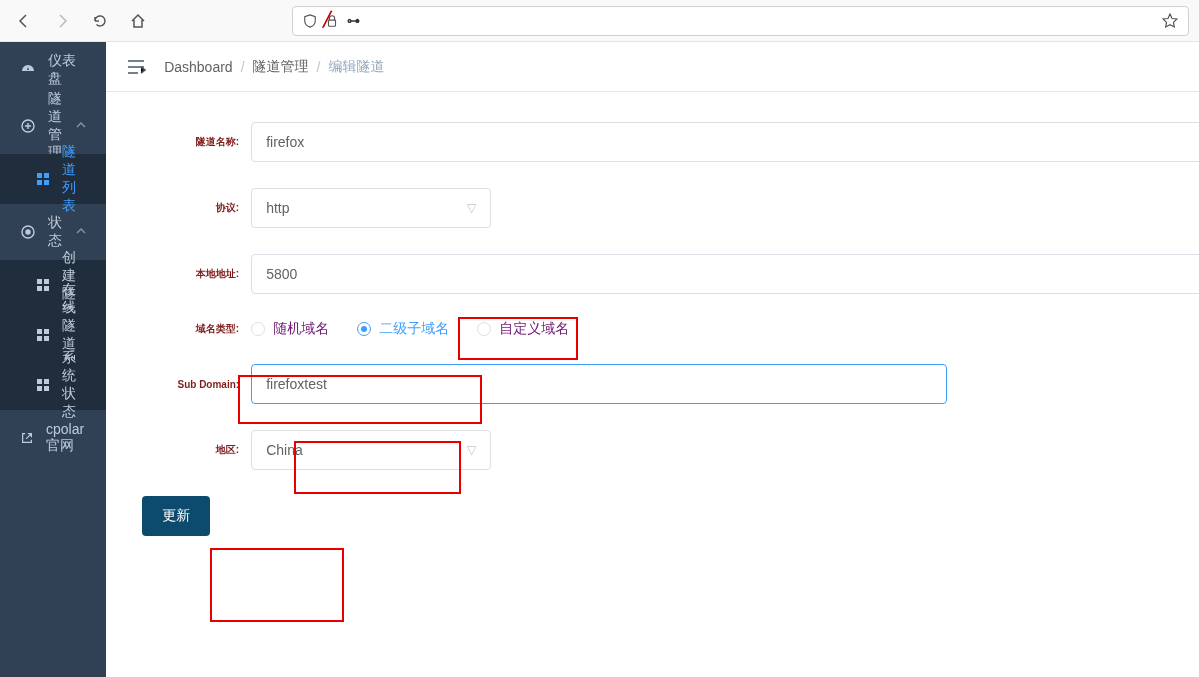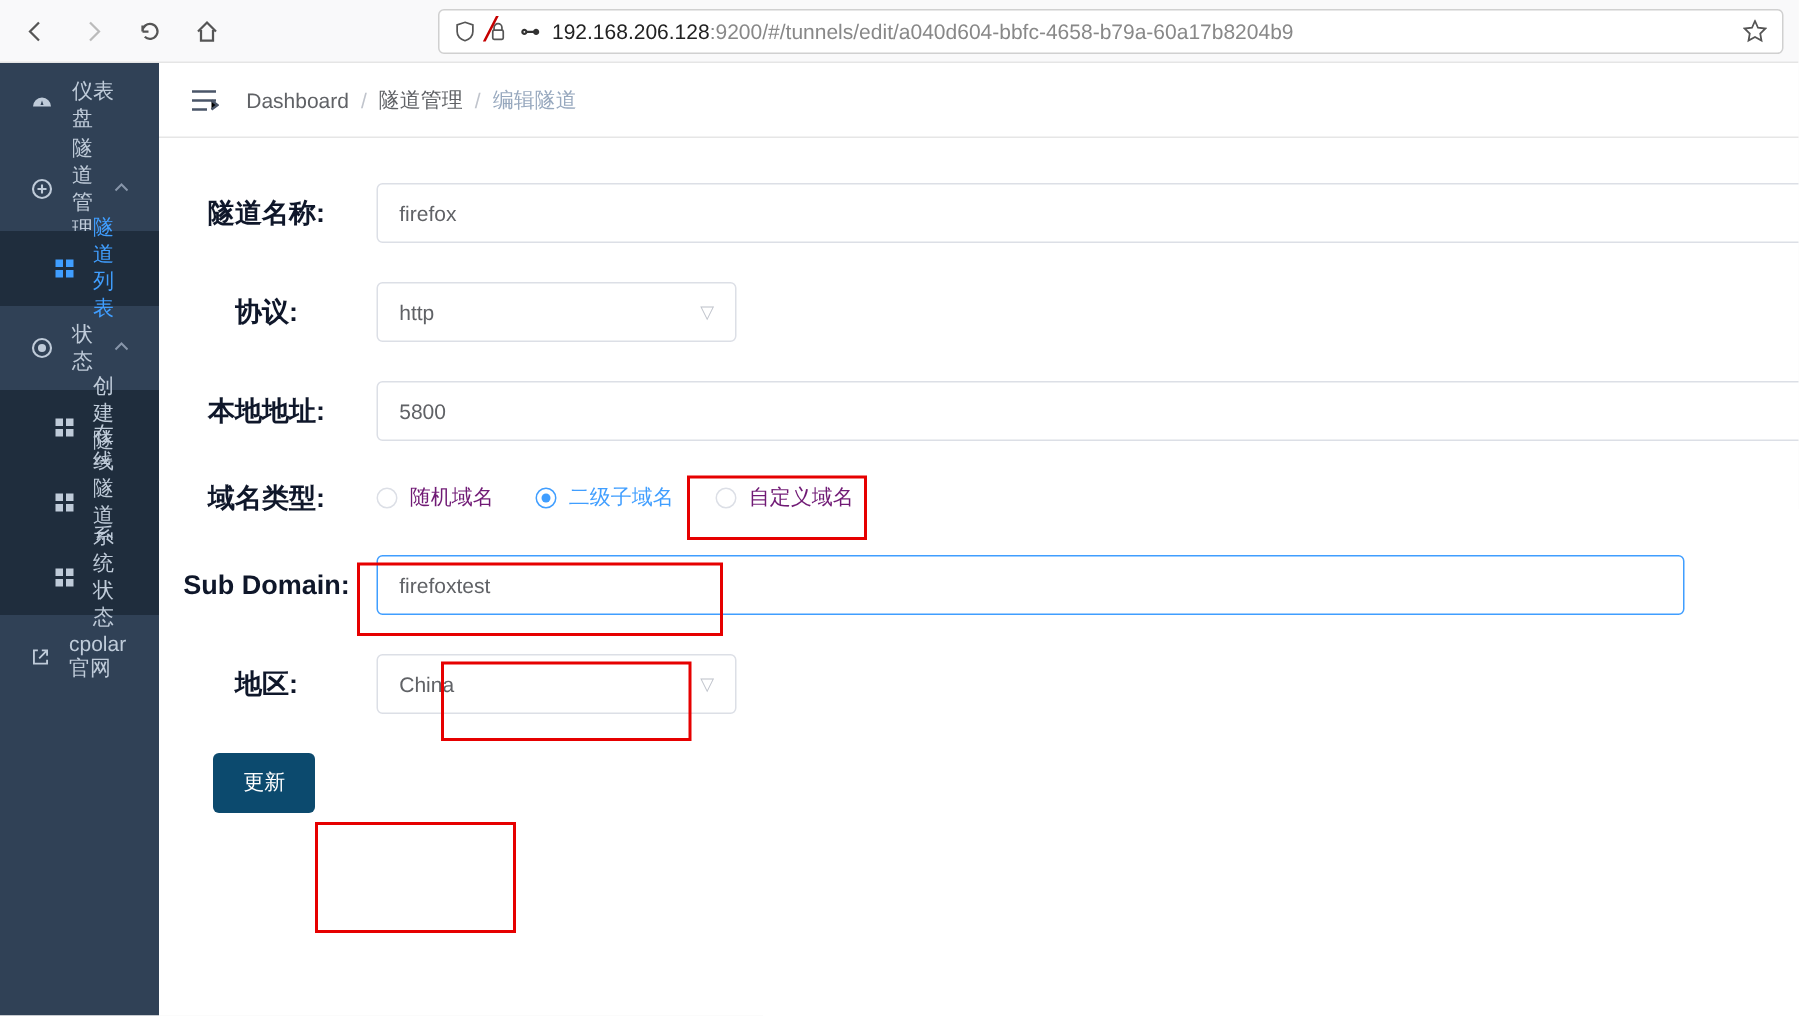--- a/index.html
+++ b/index.html
@@ -27,34 +27,34 @@
 
   
   .main { flex: 1; background: #fff; display: flex; flex-direction: column; }
   .header { height: 50px; border-bottom: 1px solid #e6e6e6; display: flex; align-items: center; padding: 0 20px; gap: 18px; font-size: 14px; color: #606266; }
   .header .sep { color: #c0c4cc; }
   .header .current { color: #97a8be; }
   .hamburger { color: #4a5568; cursor: pointer; }
 
   .form-wrap { padding: 30px 10px 10px 10px; }
   .form-row { display: flex; align-items: center; margin-bottom: 26px; }
-  .label { width: 135px; text-align: center; padding-right: 12px; font-size: 18px; color: #0f172a; font-weight: 600; }
+  .label { width: 135px; text-align: right; padding-right: 12px; font-size: 10px; color: #7f1d1d; font-weight: 600; }
   .input-text { height: 40px; border: 1px solid #dcdfe6; border-radius: 4px; padding: 0 14px; font-size: 14px; color: #606266; outline: none; }
   .input-full { width: 990px; }
   .select-box { width: 240px; height: 40px; border: 1px solid #dcdfe6; border-radius: 4px; padding: 0 14px; display: flex; align-items: center; justify-content: space-between; font-size: 14px; color: #606266; cursor: pointer; }
   .select-arrow { color: #c0c4cc; font-size: 12px; }
 
   .radio-group { display: flex; align-items: center; gap: 28px; }
   .radio { display: flex; align-items: center; gap: 8px; cursor: pointer; font-size: 14px; color: #701a75; }
   .radio-circle { width: 14px; height: 14px; border: 1px solid #dcdfe6; border-radius: 50%; display: inline-flex; align-items: center; justify-content: center; }
   .radio.selected .radio-circle { border-color: #409eff; }
   .radio.selected .radio-circle::after { content: ""; width: 6px; height: 6px; background: #409eff; border-radius: 50%; }
   .radio.selected { color: #409eff; }
 
-  .subdomain-input { width: 872px; height: 40px; border: 1px solid #409eff; border-radius: 4px; padding: 0 14px; font-size: 14px; color: #606266; outline: none; }
+  .subdomain-input { width: 696px; height: 40px; border: 1px solid #409eff; border-radius: 4px; padding: 0 14px; font-size: 14px; color: #606266; outline: none; }
 
   .adv-row { width: 636px; display:flex; justify-content:flex-end; margin-left:135px; margin-bottom: 26px; }
   .adv-btn { height: 36px; padding: 0 16px; border: 1px solid #dcdfe6; border-radius: 4px; background: #fff; display: inline-flex; align-items: center; gap: 6px; font-size: 14px; color: #606266; cursor: pointer; }
 
   .submit-row { padding-left: 26px; }
   .submit-btn { height: 40px; padding: 0 20px; background: #0c4a6e; color: #fff; border: none; border-radius: 4px; font-size: 14px; cursor: pointer; }
 
   
   .hl { position: absolute; border: 2px solid #e60000; pointer-events: none; }
 
@@ -94,23 +94,20 @@
           </svg>
       </span>
       <span class="url-lock">
         <svg width="14" height="14" viewBox="0 0 16 16">
             <rect x="4" y="7" width="8" height="7" rx="1" fill="none" stroke="currentColor" stroke-width="1.3"></rect>
             <path d="M5 7V5a3 3 0 0 1 6 0v2" fill="none" stroke="currentColor" stroke-width="1.3"></path>
           </svg>
         <span class="slash">╱</span>
       </span>
       <span style="font-size:13px;font-weight:bold;color:#333;">⊶</span>
-    </span>
-    <span class="url-text">
-      <span>192.168.206.128</span><span class="grey">:9200/#/tunnels/edit/a040d604-bbfc-4658-b79a-60a17b8204b9</span>
     </span>
     <span style="margin-left:auto;color:#555;">
       <svg width="16" height="16" viewBox="0 0 16 16">
           <path d="M8 1l2 4.5L15 6l-3.5 3.4L12.3 14 8 11.7 3.7 14l.8-4.6L1 6l5-.5z" fill="none" stroke="currentColor" stroke-width="1.2"></path>
         </svg>
     </span>
   </div>
 </div>
 
 <div class="app">

